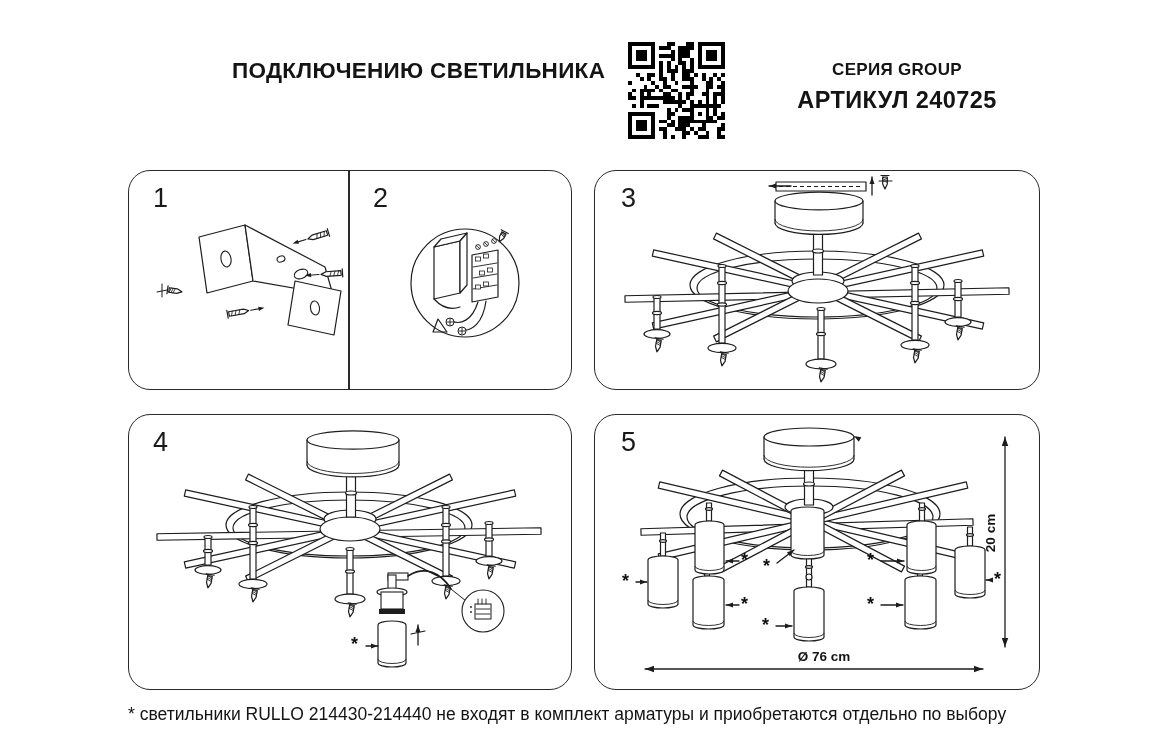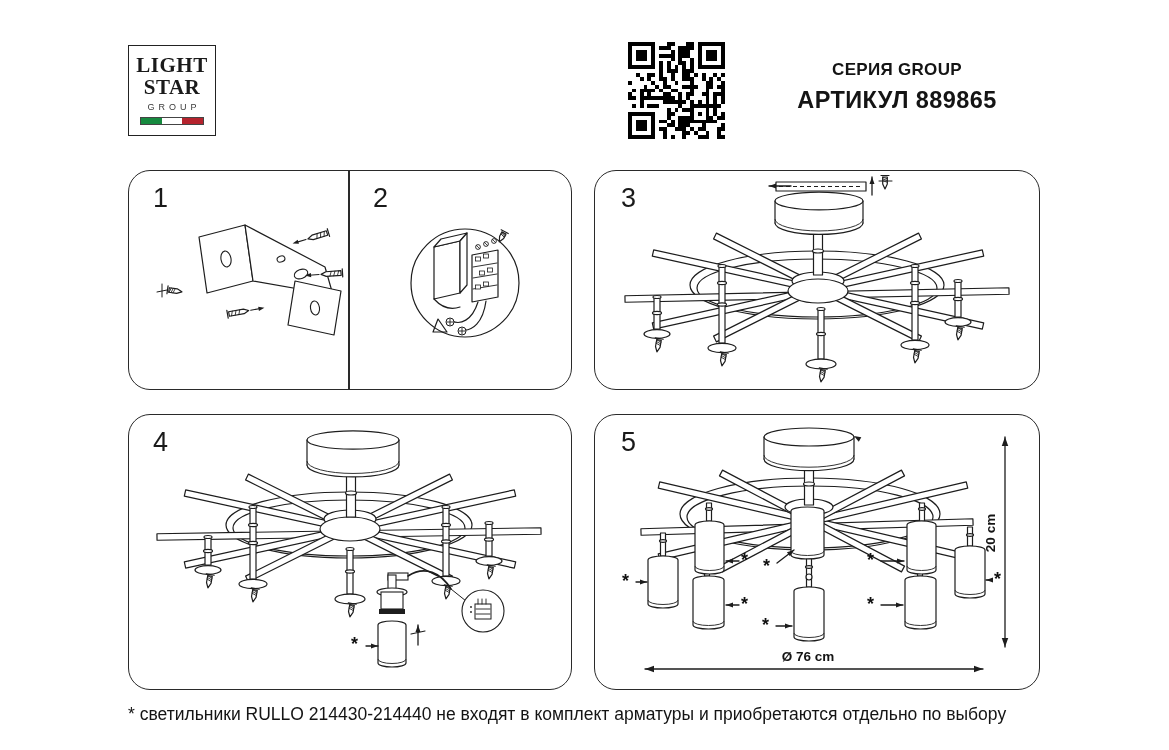--- a/index.html
+++ b/index.html
@@ -25,43 +25,34 @@
   
   .panel{position:absolute;border:1.5px solid #2a2a2a;border-radius:22px;background:#fff;box-sizing:border-box;}
   .box12{left:128px;top:170px;width:444px;height:220px;}
   .box3 {left:594px;top:170px;width:446px;height:220px;}
   .box4 {left:128px;top:414px;width:444px;height:276px;}
   .box5 {left:594px;top:414px;width:446px;height:276px;}
   .divider{position:absolute;left:219px;top:0;width:1.5px;height:100%;background:#2a2a2a;}
   .pnum{position:absolute;top:14px;font-size:27px;font-weight:400;color:#1a1a1a;line-height:1;}
   .art{position:absolute;left:0;top:0;}
   .ast{position:absolute;font-size:18px;font-weight:700;color:#111;line-height:1;}
-  .dim-h{position:absolute;left:160px;top:234px;width:106px;text-align:center;
+  .dim-h{position:absolute;left:176px;top:234px;width:106px;text-align:center;
          font-size:13.5px;font-weight:700;color:#141414;}
   .dim-v{position:absolute;left:366px;top:110px;width:60px;height:16px;text-align:center;
          font-size:13.5px;font-weight:700;color:#141414;transform:rotate(-90deg);}
   .footnote{position:absolute;left:128px;top:704px;font-size:17.5px;color:#141414;letter-spacing:0;}
 </style>
 </head>
 <body>
 
 <div class="page">
 
-  <div class="logo">
-    <div class="logo-l1">LIGHT</div>
-    <div class="logo-l2">STAR</div>
-    <div class="logo-group">GROUP</div>
-    <div class="logo-flag">
-      <span class="fg"></span>
-      <span class="fw"></span>
-      <span class="fr"></span>
-    </div>
-  </div>
 
   <div class="title">
+    <div>ПОДКЛЮЧЕНИЮ СВЕТИЛЬНИКА</div>
   </div>
 
   <svg id="qr" class="qr" viewBox="0 0 25 25">
       <rect x="10" y="0" width="1" height="1" fill="#000"></rect>
       <rect x="11" y="0" width="1" height="1" fill="#000"></rect>
       <rect x="15" y="0" width="1" height="1" fill="#000"></rect>
       <rect x="16" y="0" width="1" height="1" fill="#000"></rect>
       <rect x="8" y="1" width="1" height="1" fill="#000"></rect>
       <rect x="9" y="1" width="1" height="1" fill="#000"></rect>
       <rect x="10" y="1" width="1" height="1" fill="#000"></rect>
@@ -267,21 +258,21 @@
       <rect x="0" y="18" width="7" height="7" fill="#000"></rect>
       <rect x="1" y="19" width="5" height="5" fill="#fff"></rect>
       <rect x="2" y="20" width="3" height="3" fill="#000"></rect>
       <rect x="16" y="16" width="5" height="5" fill="#000"></rect>
       <rect x="17" y="17" width="3" height="3" fill="#fff"></rect>
       <rect x="18" y="18" width="1" height="1" fill="#000"></rect>
     </svg>
 
   <div class="series-block">
     <div class="series">СЕРИЯ GROUP</div>
-    <div class="article">АРТИКУЛ 889865</div>
+    <div class="article">АРТИКУЛ 240725</div>
   </div>
 
   <div class="panel box12">
     <div class="pnum" style="left:24px">1</div>
     <div class="pnum" style="left:244px">2</div>
     <div class="divider"></div>
     <svg id="art1" class="art" width="219" height="217">
         <polygon points="70,66 116,54 124,110 78,122" fill="#fff" stroke="#1d1d1d" stroke-width="1.2" stroke-linejoin="round"></polygon>
         <ellipse cx="97" cy="88" rx="5" ry="8" fill="#fff" stroke="#1d1d1d" stroke-width="1.1" transform="rotate(-10 97 88)"></ellipse>
         <polygon points="116,54 196,96 204,124 124,110" fill="#fff" stroke="#1d1d1d" stroke-width="1.2" stroke-linejoin="round"></polygon>

